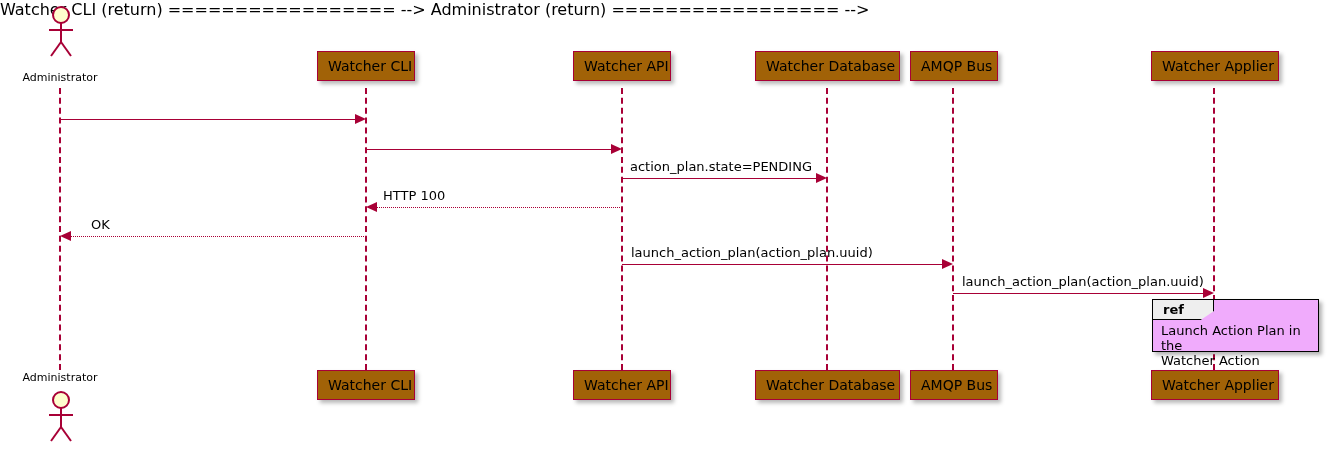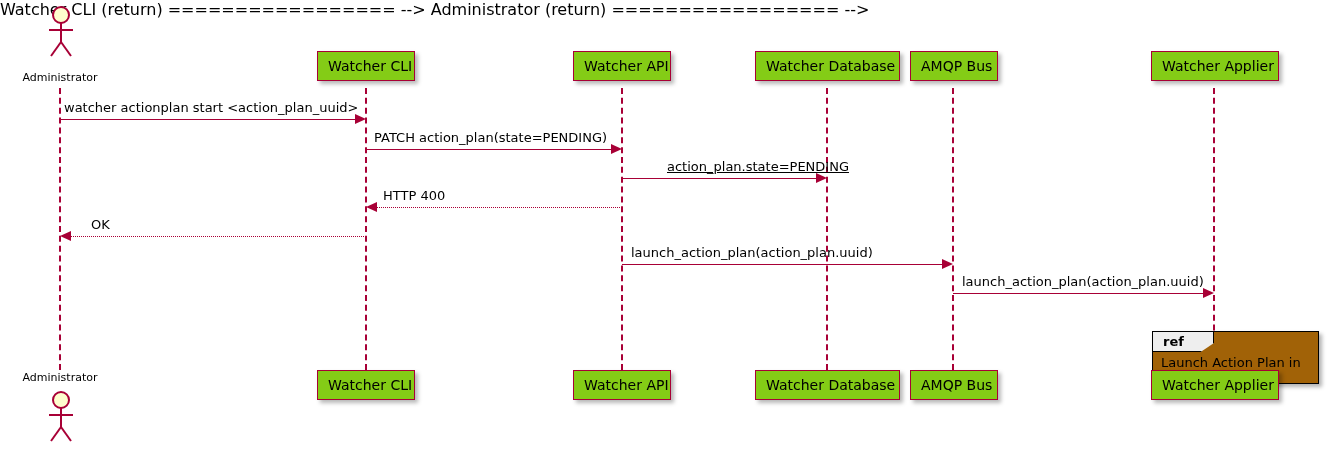--- a/index.html
+++ b/index.html
@@ -24,21 +24,21 @@
     width: 0;
     border-left: 2px dashed #A80036;
     top: 88px;
     height: 282px;
   }
 
   
   .participant {
     position: absolute;
     box-sizing: border-box;
-    background: #84cc16;
+    background: #a16207;
     border: 1.5px solid #A80036;
     color: #000000;
     font-size: 14px;
     line-height: 14px;
     height: 30px;
     padding: 7px 10px 0 10px;
     text-align: center;
     white-space: nowrap;
     box-shadow: 3px 3px 4px rgba(0,0,0,0.28);
   }
@@ -87,24 +87,23 @@
     font-size: 13px;
     line-height: 13px;
     color: #000000;
     white-space: nowrap;
   }
 
   
   .ref-box {
     position: absolute;
     box-sizing: border-box;
-    background: #a16207;
+    background: #f0abfc;
     border: 1.5px solid #000000;
     box-shadow: 3px 3px 4px rgba(0,0,0,0.30);
-    margin-top: 32px;
   }
   .ref-tab {
     position: absolute;
     left: 0; top: 0;
     width: 60px;
     height: 19px;
     background: #EEEEEE;
     border-right: 1.5px solid #000000;
     border-bottom: 1.5px solid #000000;
     clip-path: polygon(0 0, 100% 0, 100% 55%, 78% 100%, 0 100%);
@@ -159,36 +158,34 @@
 
   <div class="participant" style="left:573px; top:51px; width:98px;">Watcher API</div>
 
   <div class="participant" style="left:755px; top:51px; width:145px;">Watcher Database</div>
 
   <div class="participant" style="left:910px; top:51px; width:88px;">AMQP Bus</div>
 
   <div class="participant" style="left:1151px; top:51px; width:128px;">Watcher Applier</div>
 
   
-  <div class="msg-label" style="left:64px; top:101px;">watcher actionplan start &lt;action_plan_uuid&gt;</div>
   <div class="msg-line" style="left:60px; top:119px; width:295px;"></div>
   <div class="arrowhead right" style="left:355px; top:114px;"></div>
 
   
-  <div class="msg-label" style="left:374px; top:131px;">PATCH action_plan(state=PENDING)</div>
   <div class="msg-line" style="left:366px; top:149px; width:245px;"></div>
   <div class="arrowhead right" style="left:611px; top:144px;"></div>
 
   
-  <div class="msg-label" style="left:667px; top:160px;text-decoration:underline;">action_plan.state=PENDING</div>
+  <div class="msg-label" style="left:630px; top:160px;">action_plan.state=PENDING</div>
   <div class="msg-line" style="left:622px; top:178px; width:194px;"></div>
   <div class="arrowhead right" style="left:816px; top:173px;"></div>
 
    Watcher CLI (return) ================= --&gt;
-  <div class="msg-label" style="left:383px; top:189px;">HTTP 400</div>
+  <div class="msg-label" style="left:383px; top:189px;">HTTP 100</div>
   <div class="msg-line dotted" style="left:377px; top:207px; width:245px;"></div>
   <div class="arrowhead left" style="left:366px; top:202px;"></div>
 
    Administrator (return) ================= --&gt;
   <div class="msg-label" style="left:91px; top:218px;">OK</div>
   <div class="msg-line dotted" style="left:71px; top:236px; width:295px;"></div>
   <div class="arrowhead left" style="left:60px; top:231px;"></div>
 
   
   <div class="msg-label" style="left:631px; top:246px;">launch_action_plan(action_plan.uuid)</div>

